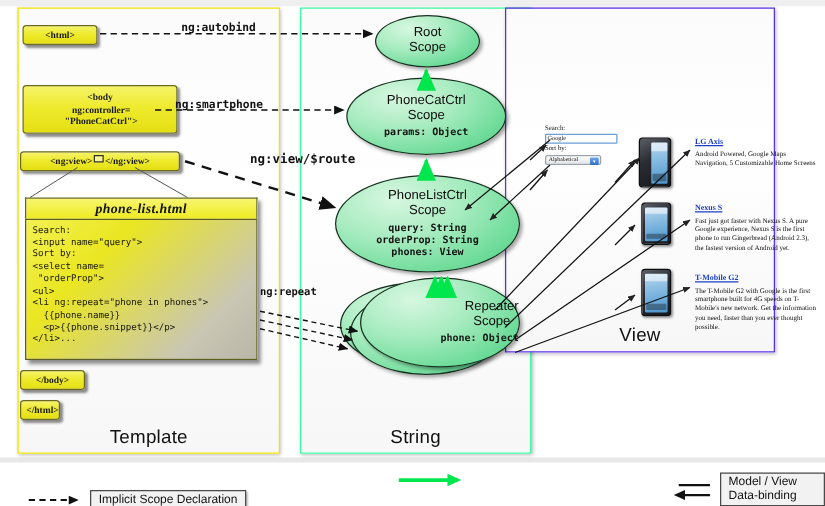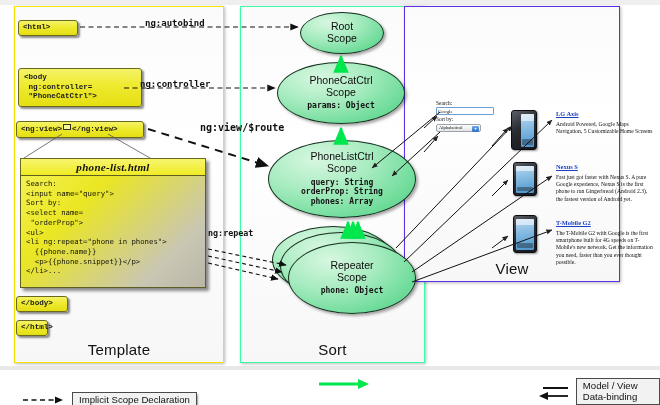--- a/index.html
+++ b/index.html
@@ -26,27 +26,28 @@
     text-align: center; font-size: 15px; color:#111; letter-spacing:.2px;
   }
 
   
   .ybox {
     position: absolute;
     background: linear-gradient(180deg,#f5f36a 0%,#eeea2e 45%,#e4df12 100%);
     border: 1.3px solid #6b6a1c;
     border-radius: 3px;
     box-shadow: 2px 2px 2px rgba(0,0,0,.45);
-    font-family: Liberation Mono, monospace;
+    font-family: Liberation Serif, serif;
     font-weight: bold;
     font-size: 7.6px;
     color: #1a1a1a;
     padding: 2px 4px;
     line-height: 1.28;
     white-space: pre;
+    text-align: center;
   }
   #tag-html  { left:18px;  top:20px;  width:60px;  }
   #tag-body  { left:18px;  top:68px;  width:124px; padding:4px 5px; }
   #tag-ngview{ left:16px;  top:121px; width:128px; }
   #tag-cbody { left:16px;  top:296px; width:52px;  }
   #tag-chtml { left:16px;  top:320px; width:32px;  }
 
   .ngview-rect {
     display:inline-block; width:8px; height:6px;
     border:1px solid #33331a; background:#f7f59a;
@@ -88,21 +89,21 @@
   }
   .scope .sc-title { font-size:10.5px; color:#0d0d0d; line-height:1.12; }
   .scope .sc-props {
     font-family:"DejaVu Sans Mono", monospace;
     font-weight:bold; font-size:8px; color:#121212; line-height:1.22;
     margin-top:3px; white-space:pre;
   }
   #scope-root      { left:300px; top:12px;  width:84px;  height:42px; }
   #scope-catctrl   { left:277px; top:62px;  width:128px; height:62px; }
   #scope-listctrl  { left:268px; top:140px; width:148px; height:78px; }
-  #scope-repeater  { left:288px; top:242px; width:128px; height:72px; z-index:4; }
+  #scope-repeater  { left:288px; top:222px; width:128px; height:72px; z-index:4;align-items:flex-end; }
   #scope-rep-b2    { left:280px; top:232px; width:122px; height:68px; z-index:3; }
   #scope-rep-b1    { left:272px; top:226px; width:122px; height:68px; z-index:2; }
 
   
   #view-form { position:absolute; left:436px; top:100px; width:60px; }
   .vf-label { font-family:"Liberation Serif", serif; font-size:5.4px; color:#111; line-height:1.25; }
   #vf-search-input {
     width:58px; height:8px; border:1px solid #6b9fd6; background:#fff;
     font-family:"Liberation Serif", serif; font-size:5px; color:#111;
     padding:0 1px; line-height:7px; border-radius:1px;
@@ -195,21 +196,21 @@
 
 <div id="stage">
 
   <div id="top-band"></div>
   <div id="bot-band"></div>
 
   <div class="panel" id="panel-template">
     <div class="panel-label">Template</div>
   </div>
   <div class="panel" id="panel-model">
-    <div class="panel-label">Sort</div>
+    <div class="panel-label">String</div>
   </div>
   <div class="panel" id="panel-view">
     <div class="panel-label">View</div>
   </div>
 
   <div class="ybox" id="tag-html">&lt;html&gt;</div>
   <div class="ybox" id="tag-body">&lt;body
  ng:controller=
  "PhoneCatCtrl"&gt;</div>
 
@@ -226,21 +227,21 @@
 &lt;select name=
  "orderProp"&gt;
 &lt;ul&gt;
 &lt;li ng:repeat="phone in phones"&gt;
   {{phone.name}}
   &lt;p&gt;{{phone.snippet}}&lt;/p&gt;
 &lt;/li&gt;...</div>
   </div>
 
   <div class="conn-label" id="lbl-autobind">ng:autobind</div>
-  <div class="conn-label" id="lbl-controller">ng:controller</div>
+  <div class="conn-label" id="lbl-controller">ng:smartphone</div>
   <div class="conn-label" id="lbl-route">ng:view/$route</div>
   <div class="conn-label" id="lbl-repeat">ng:repeat</div>
 
   <div class="scope" id="scope-rep-b1"></div>
   <div class="scope" id="scope-rep-b2"></div>
 
   <div class="scope" id="scope-root">
     <div class="sc-title">
       <span>Root</span><br><span>Scope</span>
     </div>
@@ -252,21 +253,21 @@
     </div>
     <div class="sc-props">params: Object</div>
   </div>
 
   <div class="scope" id="scope-listctrl">
     <div class="sc-title">
       <span>PhoneListCtrl</span><br><span>Scope</span>
     </div>
     <div class="sc-props">query: String
 orderProp: String
-phones: Array</div>
+phones: View</div>
   </div>
 
   <div class="scope" id="scope-repeater">
     <div class="sc-title">
       <span>Repeater</span><br><span>Scope</span>
     </div>
     <div class="sc-props">phone: Object</div>
   </div>
 
   <div id="view-form">

